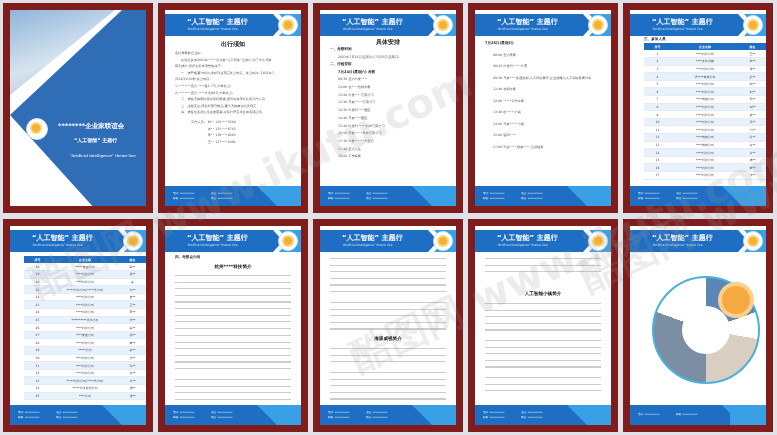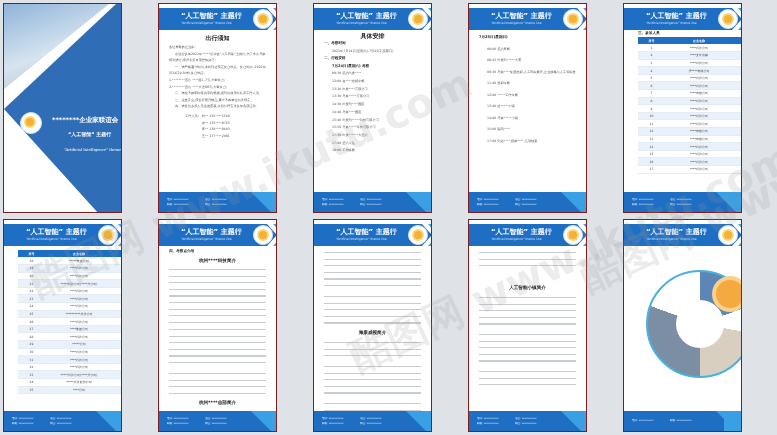--- a/index.html
+++ b/index.html
@@ -1,18 +1,18 @@
 <!DOCTYPE html>
 <html><head>
 <meta charset="utf-8">
 <style>
   * { box-sizing: border-box; margin: 0; padding: 0; }
   html, body { width: 777px; height: 435px; overflow: hidden; background: #dfe3e8; font-family: "DejaVu Sans", sans-serif; }
   .grid { position: relative; width: 777px; height: 435px; }
-  .page { position: absolute; width: 119px; height: 210px; background: #fff; overflow: hidden; border: 1px solid #7f1d1d; padding-left: 8px; }
+  .page { position: absolute; width: 150px; height: 210px; background: #fff; overflow: hidden; border: 7px solid #7f1d1d; padding-left: 8px; }
   .hdr { position: absolute; left: 0; top: 4px; width: 100%; height: 22px; }
   .hdr .band { position: absolute; left: 0; top: 0; width: 118px; height: 22px; background: #1e6fc4; clip-path: polygon(0 0, 108px 0, 118px 11px, 108px 22px, 0 22px); }
   .hdr .band2 { position: absolute; left: 114px; top: 0; width: 36px; height: 22px; background: #3aa0e6; clip-path: polygon(0 0, 36px 0, 36px 22px, 0 22px, 10px 11px); }
   .hdr .t1 { position: absolute; left: 22px; top: 3px; color: #fff; font-size: 7px; font-weight: bold; white-space: nowrap; }
   .hdr .t2 { position: absolute; left: 22px; top: 13px; color: #cfe3f7; font-size: 3px; white-space: nowrap; }
   .sun { position: absolute; right: 3px; top: 1px; width: 20px; height: 20px; border-radius: 50%; background: #fff; border: 1px solid #cfe3f7; }
   .sun::after { content: ""; position: absolute; left: 5px; top: 5px; width: 8px; height: 8px; border-radius: 50%; background: #f5b133; box-shadow: 0 0 0 2px #fbd67a; }
   .ftr { position: absolute; left: 0; bottom: 0; width: 100%; height: 20px; }
   .ftr .f1 { position: absolute; left: 0; top: 0; width: 100%; height: 20px; background: #3aa0e6; }
   .ftr .f2 { position: absolute; left: 0; top: 0; width: 112px; height: 20px; background: #1e6fc4; clip-path: polygon(0 0, 92px 0, 112px 20px, 0 20px); }

